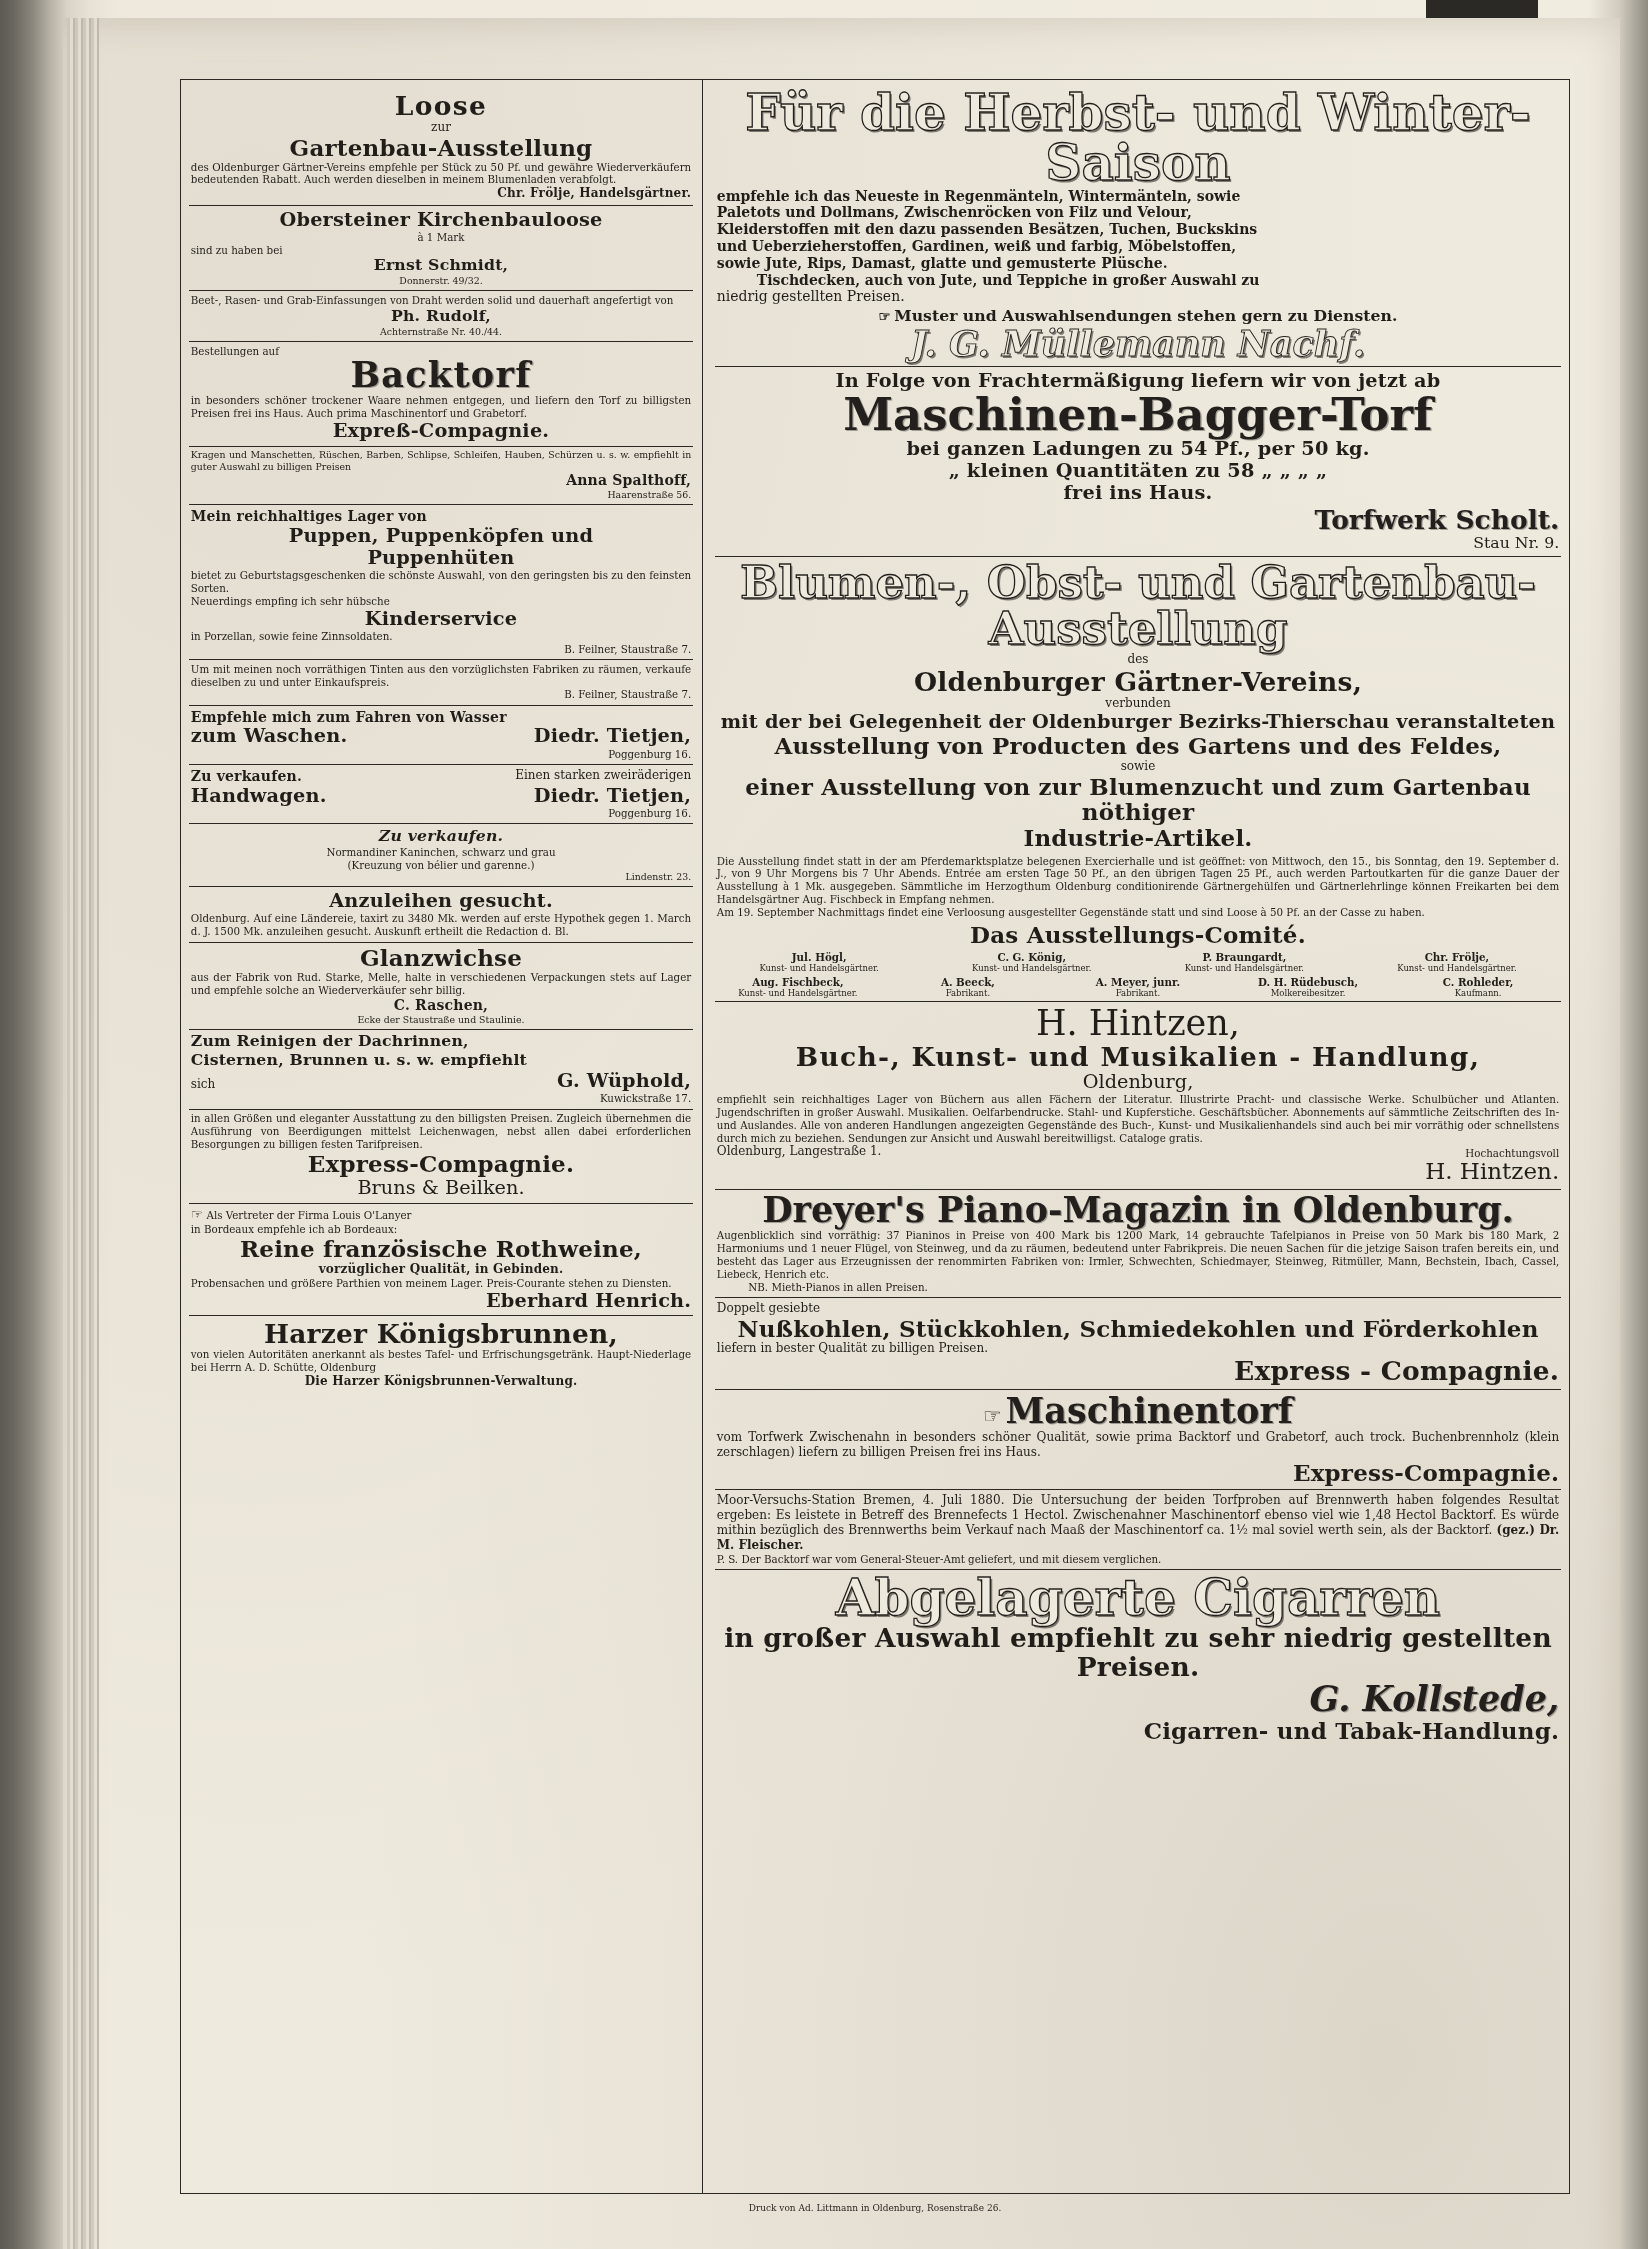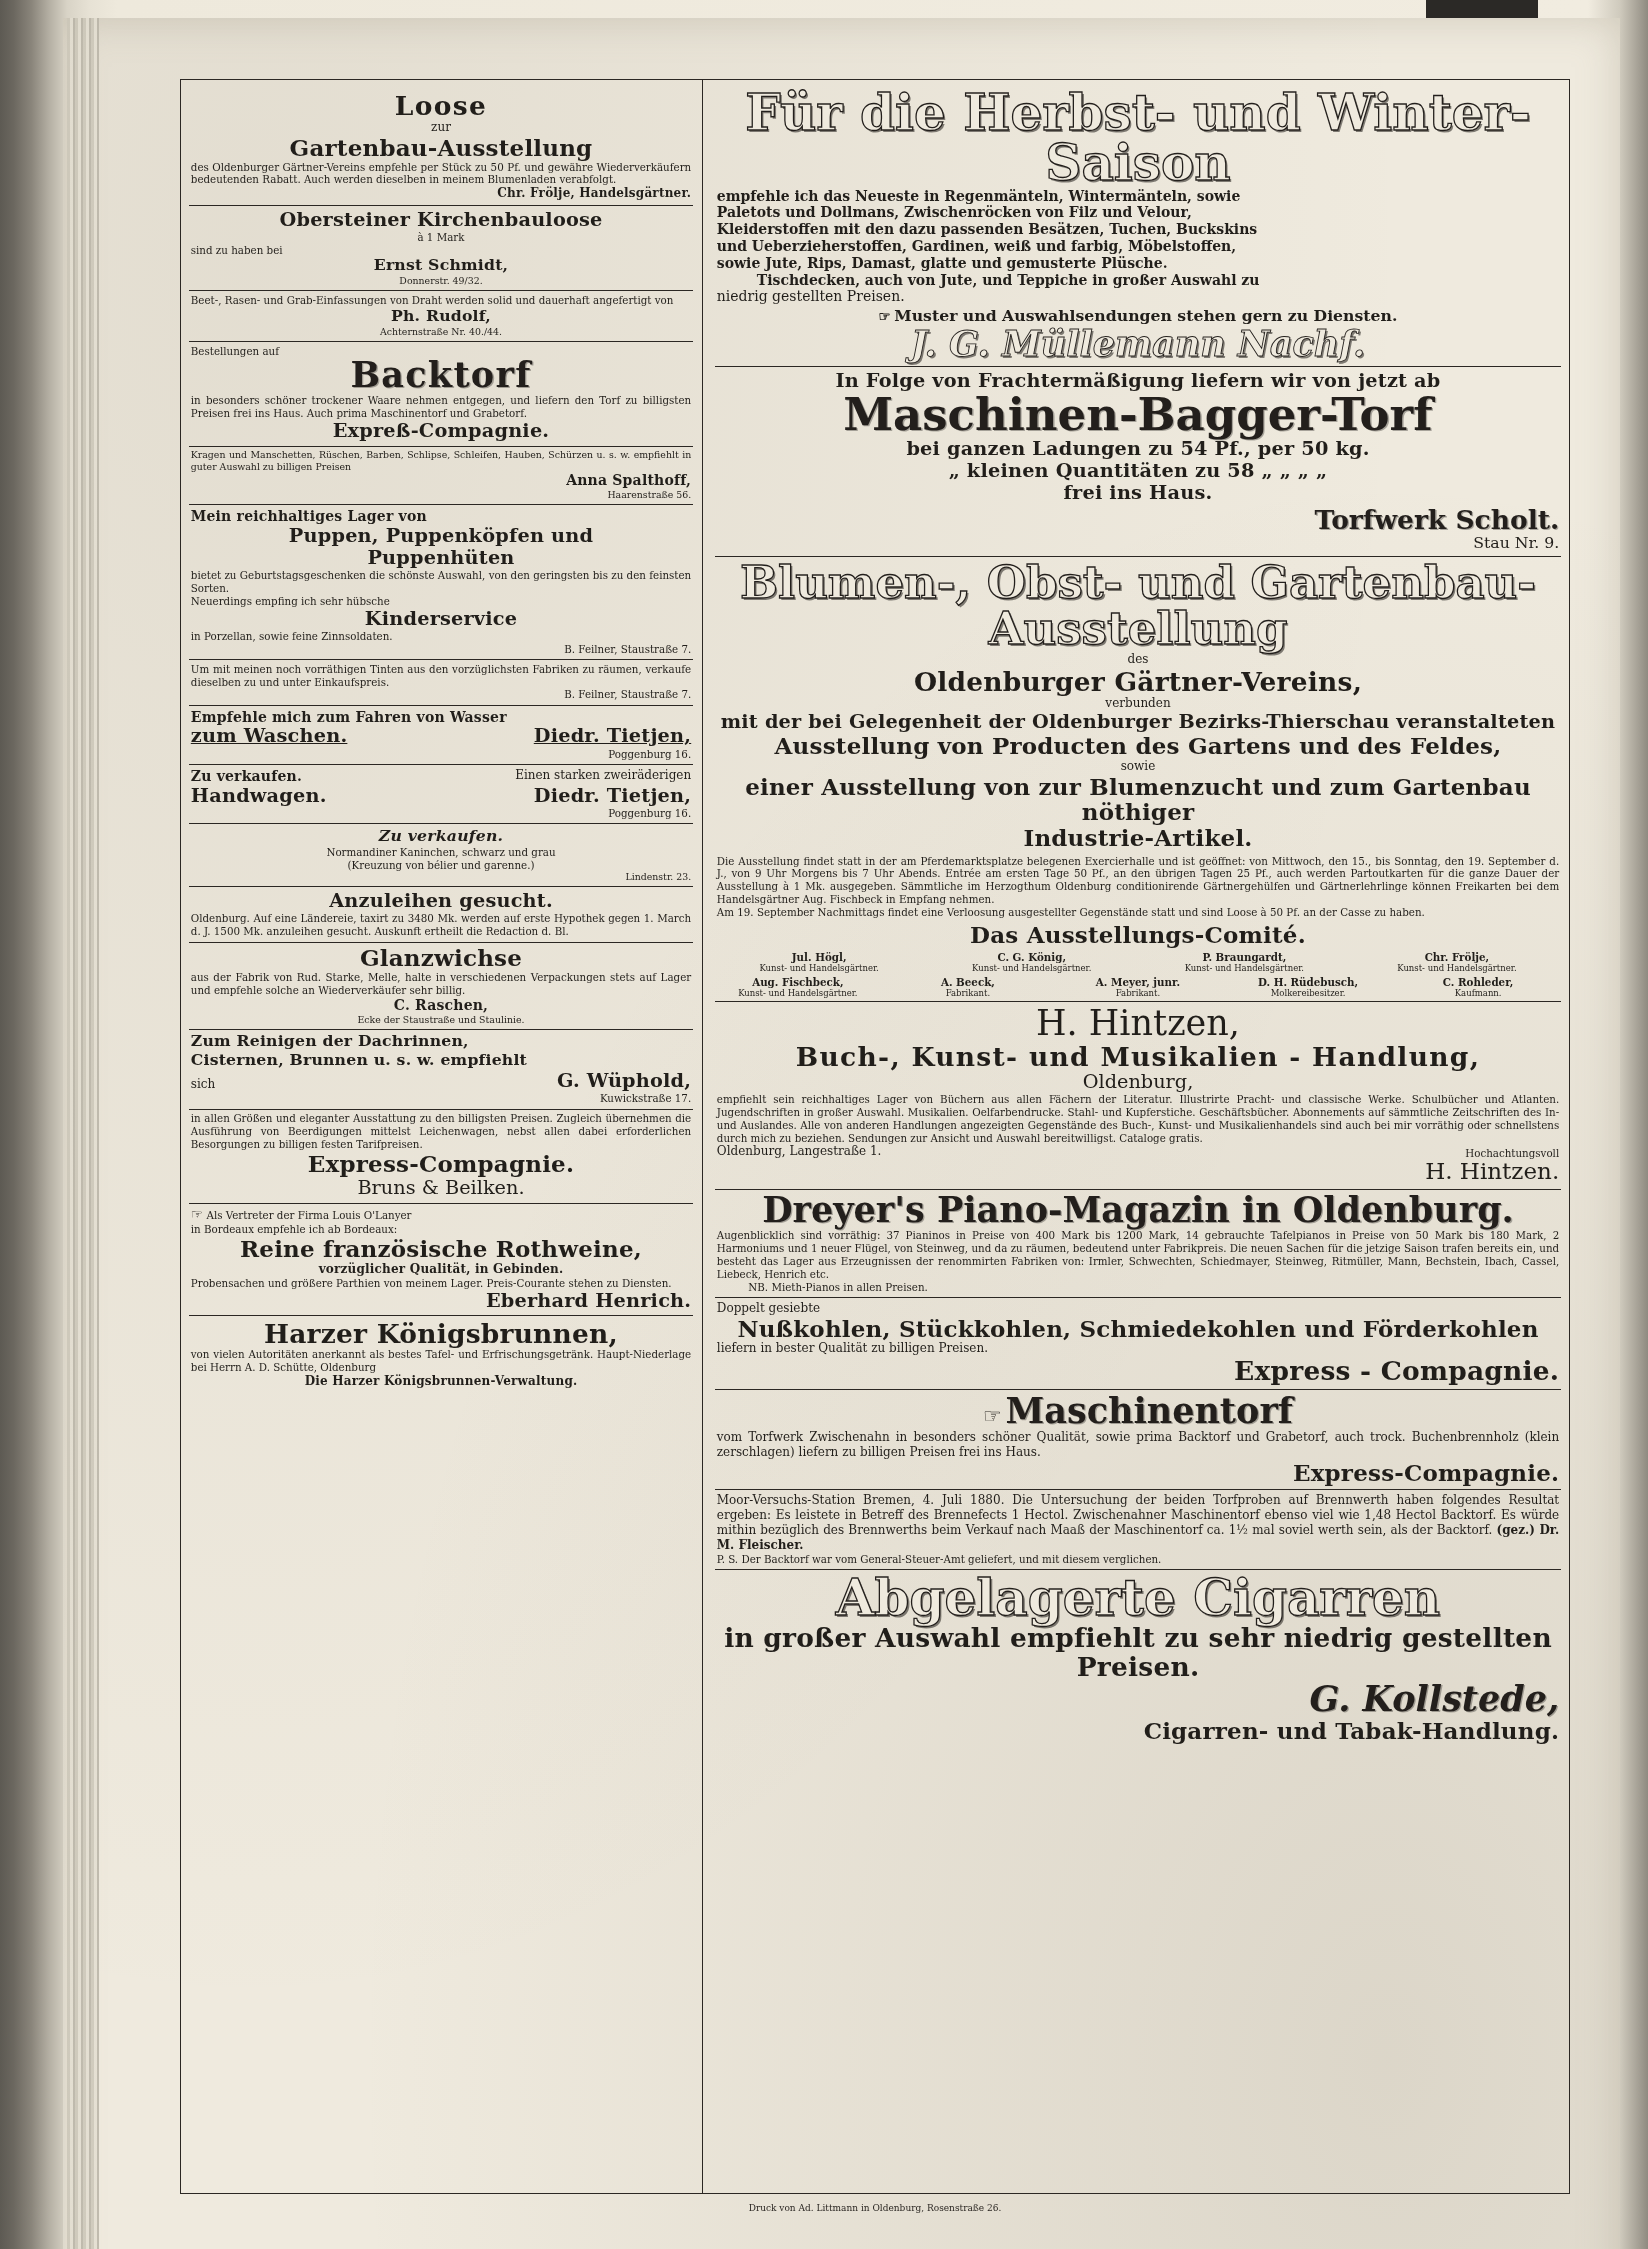--- a/index.html
+++ b/index.html
@@ -177,21 +177,21 @@
       <div class="r t12">B. Feilner, Staustraße 7.</div>
     </div>
 
     <div class="ad">
       <div class="j t12">Um mit meinen noch vorräthigen Tinten aus den vorzüglichsten Fabriken zu räumen, verkaufe dieselben zu und unter Einkaufspreis.</div>
       <div class="r t12">B. Feilner, Staustraße 7.</div>
     </div>
 
     <div class="ad">
       <div class="fr t16">Empfehle mich zum Fahren von Wasser</div>
-      <div style="display:flex;justify-content:space-between;align-items:center;text-decoration:underline;">
+      <div style="display:flex;justify-content:space-between;align-items:center;">
         <div class="fr t22">zum Waschen.</div>
         <div class="fr t22">Diedr. Tietjen,</div>
       </div>
       <div class="r t12">Poggenburg 16.</div>
     </div>
 
     <div class="ad">
       <div style="display:flex;justify-content:space-between;">
         <div class="fr t16">Zu verkaufen.</div>
         <div class="t14">Einen starken zweiräderigen</div>

